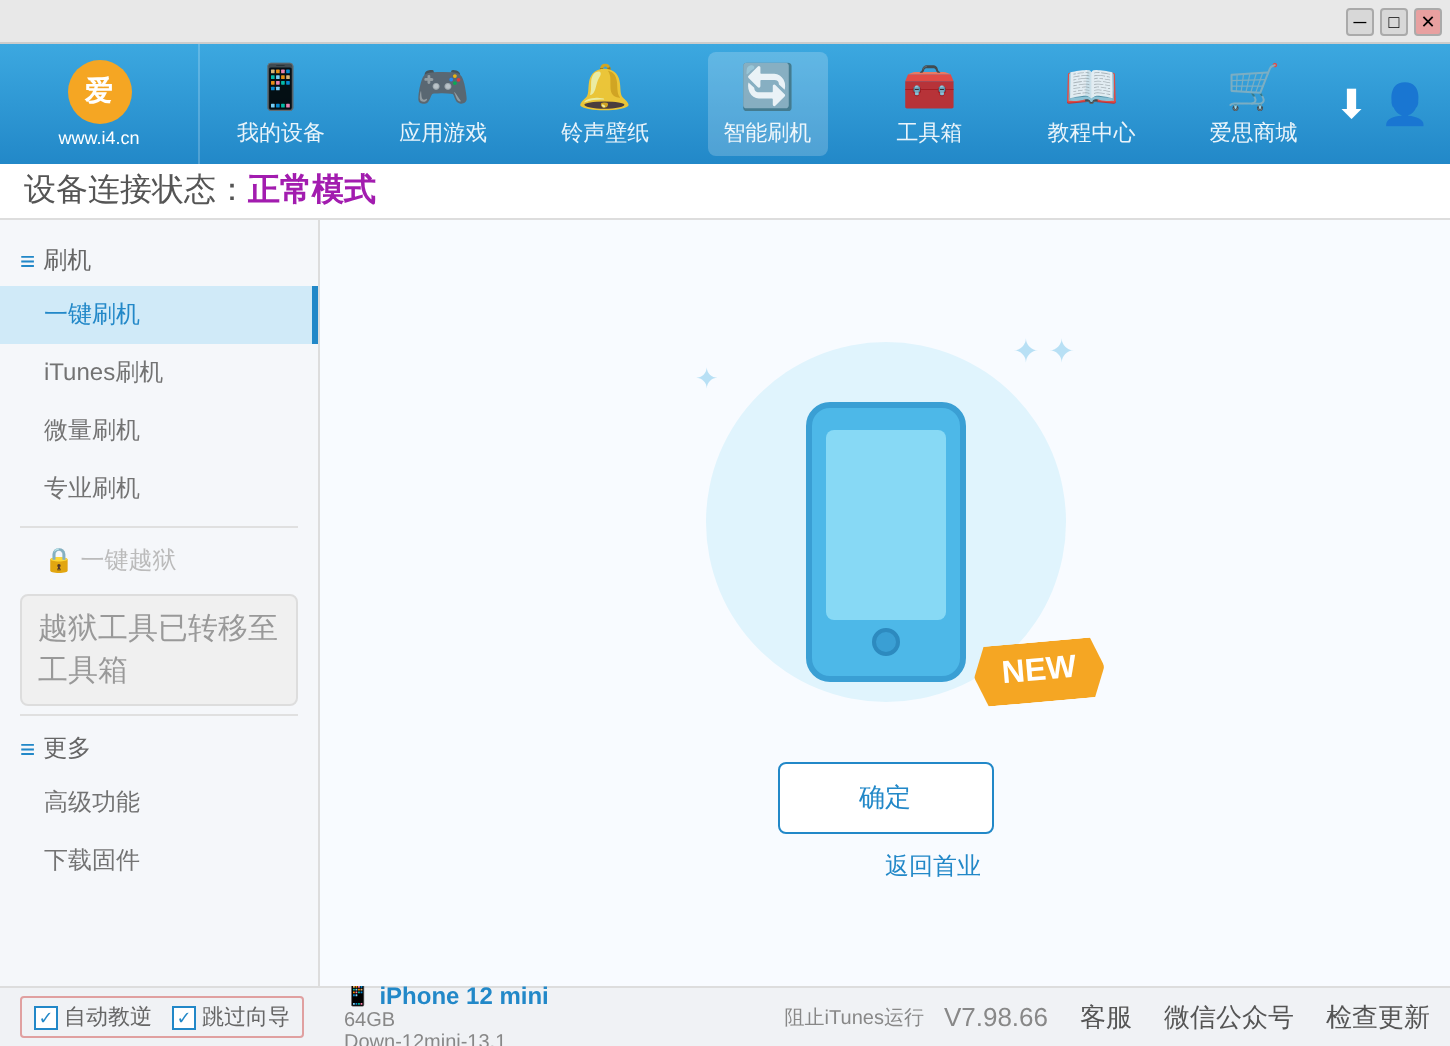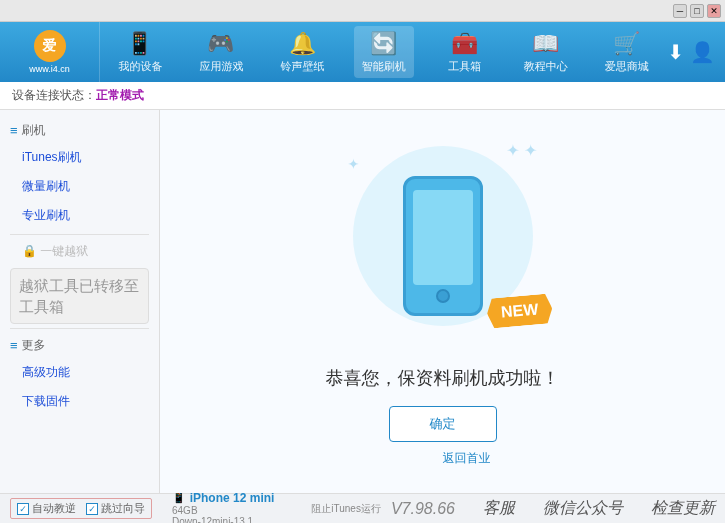--- a/index.html
+++ b/index.html
@@ -42,38 +42,38 @@
     }
     .nav-item.active { background: rgba(255,255,255,0.2); }
     .nav-icon { font-size: 22px; margin-bottom: 2px; }
     .nav-label { font-size: 11px; }
     .nav-right { display: flex; align-items: center; gap: 6px; padding-right: 10px; }
     .nav-icon-btn { color: #fff; font-size: 20px; cursor: pointer; }
 
     
     .statusbar {
       height: 28px; background: #fff; border-bottom: 1px solid #ddd;
-      display: flex; align-items: center; padding: 0 12px; font-size: 12px; color: #555;
+      display: flex; align-items: center; padding: 0 12px; font-size: 16px; color: #555;
     }
     .status-normal { color: #a21caf; font-weight: bold; }
 
     
     .main { display: flex; height: calc(523px - 22px - 60px - 28px - 30px); }
 
     
     .sidebar {
       width: 160px; background: #f5f7fa; border-right: 1px solid #ddd;
       padding: 8px 0; overflow-y: auto; flex-shrink: 0;
     }
     .sidebar-section-header {
       display: flex; align-items: center; padding: 4px 10px; font-size: 12px; color: #666;
     }
     .sidebar-section-icon { margin-right: 4px; color: #2288c8; font-size: 13px; }
     .sidebar-item {
-      padding: 6px 10px 6px 22px; font-size: 12px; color: #1d4ed8; cursor: pointer;
+      padding: 6px 10px 6px 22px; font-size: 12px; color: #737373; cursor: pointer;
     }
     .sidebar-item.active { background: #d0eaf8; color: #2288c8; border-right: 3px solid #2288c8; }
     .sidebar-divider { height: 1px; background: #e0e0e0; margin: 4px 10px; }
     .sidebar-disabled { padding: 4px 10px 4px 22px; font-size: 12px; color: #bbb; cursor: default; }
     .sidebar-disabled-box {
       margin: 4px 10px; padding: 6px 8px; background: #f0f0f0; border: 1px solid #ddd;
       border-radius: 4px; font-size: 15px; color: #999; line-height: 1.4;
     }
 
     
@@ -128,21 +128,21 @@
       height: 30px; background: #f0f2f5; border-top: 1px solid #ddd;
       display: flex; align-items: center; padding: 0 10px; font-size: 11px; color: #666;
     }
     .footer-left { display: flex; align-items: center; gap: 10px; flex: 1; }
     .checkbox-item { display: flex; align-items: center; gap: 3px; cursor: pointer; }
     .cb { width: 12px; height: 12px; border: 1px solid #2288c8; background: #fff; display: flex; align-items: center; justify-content: center; }
     .cb-checked::after { content: '✓'; font-size: 9px; color: #2288c8; }
     .device-info { margin-left: 10px; }
     .device-name { color: #2288c8; font-size: 12px; font-weight: bold; }
     .device-sub { font-size: 10px; color: #888; }
-    .footer-right { display: flex; align-items: center; gap: 28px; font-size: 16px; font-style: italic; }
+    .footer-right { display: flex; align-items: center; gap: 16px; font-size: 13px; }
     .footer-action { color: #555; cursor: pointer; }
     .version { color: #888; }
     .footer-mid { display: flex; align-items: center; padding: 0 10px; }
     .stop-bar { color: #888; font-size: 10px; }
   </style>
 </head>
 <body>
 
 <div class="titlebar">
   <div class="titlebar-btn">─</div>
@@ -196,20 +196,21 @@
   <span class="status-normal">正常模式</span>
 </div>
 
 <div class="main">
 
   <div class="sidebar">
     <div class="sidebar-section-header">
       <span class="sidebar-section-icon">≡</span>
       <span>刷机</span>
     </div>
+    <div class="sidebar-item active">一键刷机</div>
     <div class="sidebar-item">iTunes刷机</div>
     <div class="sidebar-item">微量刷机</div>
     <div class="sidebar-item">专业刷机</div>
     <div class="sidebar-divider"></div>
     <div class="sidebar-disabled">
       🔒 <span>一键越狱</span>
     </div>
     <div class="sidebar-disabled-box">
       越狱工具已转移至<br>工具箱
     </div>
@@ -227,21 +228,20 @@
       <div class="phone-circle-bg"></div>
       <span class="sparkles">✦ ✦</span>
       <span class="sparkle-left">✦</span>
       <div class="phone-body">
         <div class="phone-speaker"></div>
         <div class="phone-screen"></div>
         <div class="phone-home-btn"></div>
       </div>
       <div class="new-badge">NEW</div>
     </div>
-    <div class="success-text">恭喜您，保资料刷机成功啦！</div>
     <button class="confirm-btn">确定</button>
     <a class="again-text">返回首业</a>
   </div>
 </div>
 
 <div class="footer">
   <div class="footer-left">
     <div style="display:flex;align-items:center;gap:10px;padding:0;border:1px solid #e0a0a0;padding:2px 6px;border-radius:2px">
       <label class="checkbox-item">
         <div class="cb cb-checked"></div>

